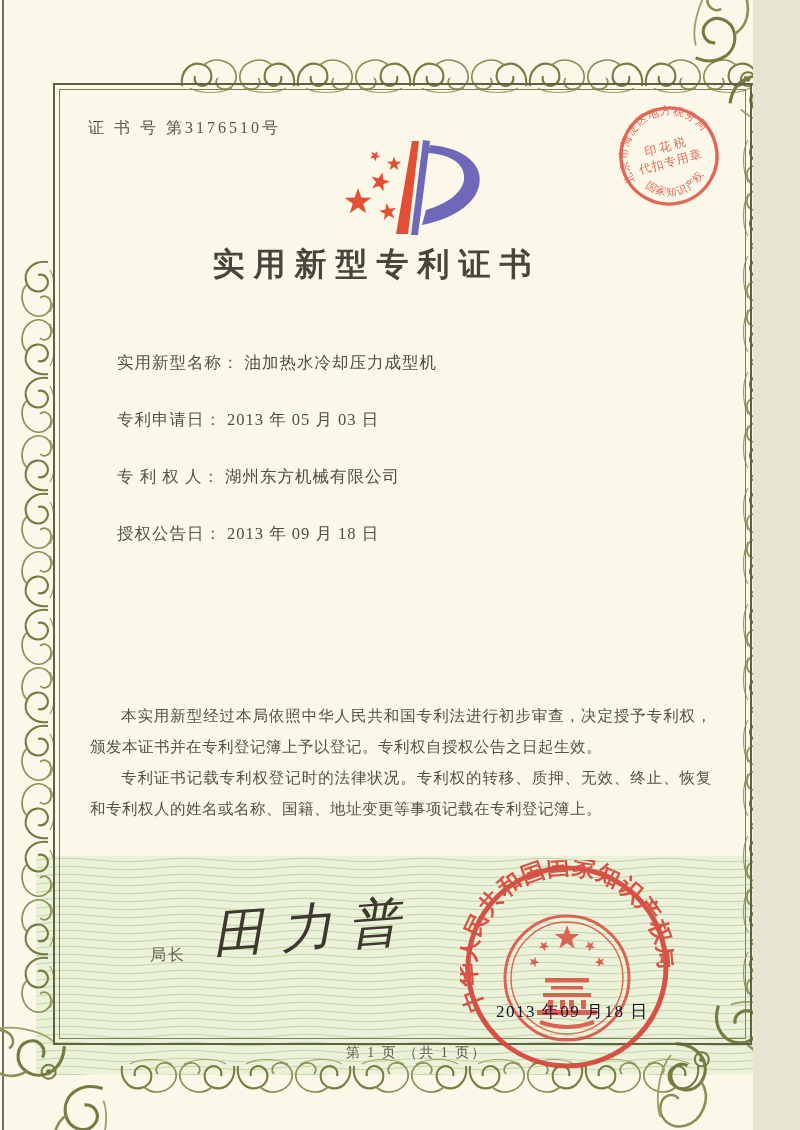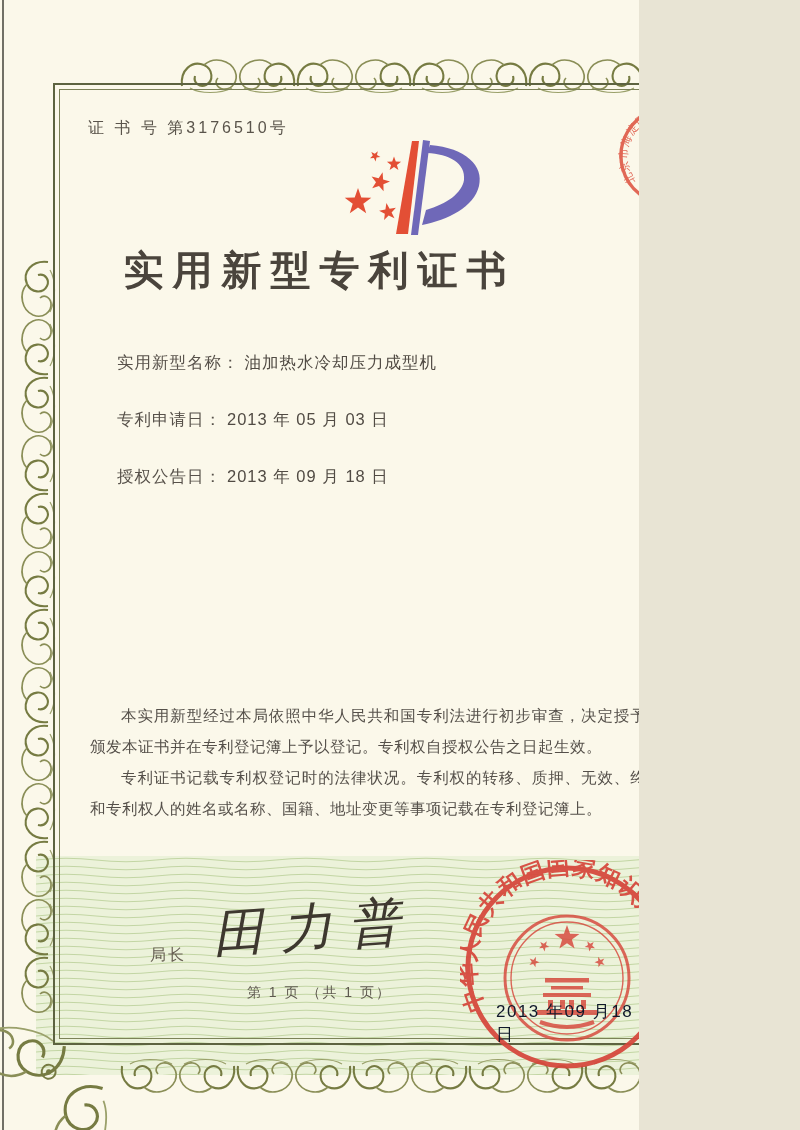--- a/index.html
+++ b/index.html
@@ -1,39 +1,39 @@
 <!DOCTYPE html>
 <html><head>
 <meta charset="utf-8">
 <style>
   html,body{margin:0;padding:0;background:#e8e4d4;}
   #page{
-    position:relative;width:639px;height:1130px;overflow:hidden;
+    position:relative;width:753px;height:1130px;overflow:hidden;
     background:#fbf8ea;
-    font-family:Liberation Sans, sans-serif;
+    font-family:Liberation Serif, serif;
     color:#554f47;
   }
   #scan-edge{position:absolute;left:2px;top:0;width:2px;height:1130px;background:#43433a;opacity:.75;}
   #ornament,#guilloche,#logo-svg,#tax-seal-svg,#office-seal-svg{position:absolute;}
   #guilloche{left:36px;top:856px;}
   #frame-outer{
     position:absolute;left:53px;top:83px;width:699px;height:962px;
     border:2px solid #5d6340;box-sizing:border-box;
   }
   #frame-inner{
     position:absolute;left:4px;top:4px;right:4px;bottom:4px;
     border:1px solid #7b8157;
   }
   .cert-no{
     position:absolute;left:88px;top:118px;font-size:16px;letter-spacing:3px;color:#5a544b;
   }
   #logo-svg{left:328px;top:136px;}
   .title{
     position:absolute;left:0;top:243px;width:100%;text-align:center;
-    font-size:40px;font-weight:bold;letter-spacing:9px;color:#4a443c;
+    font-size:32px;font-weight:bold;letter-spacing:9px;color:#4a443c;
   }
   .fields{position:absolute;left:90px;top:352px;width:630px;margin-left:27px;}
   .field-row{height:57px;font-size:16.5px;letter-spacing:1px;white-space:nowrap;}
   .field-label{color:#57514a;}
   .field-value{color:#514b44;margin-left:5px;}
   .paragraphs{
     position:absolute;left:90px;top:668px;width:622px;
     font-size:15.5px;line-height:31px;letter-spacing:.5px;color:#55504a;
     text-align:justify;
     margin-top:32px;
@@ -46,22 +46,22 @@
     position:absolute;left:212px;top:892px;width:240px;
     font-size:52px;font-style:italic;letter-spacing:16px;color:#3e382f;
     transform:rotate(-4deg);white-space:nowrap;
   }
   #office-seal-svg{left:460px;top:860px;}
   #tax-seal-svg{left:605px;top:92px;}
   .issue-date{
     position:absolute;left:496px;top:1000px;font-size:17px;letter-spacing:1.5px;color:#0f172a;
   }
   .footer{
-    position:absolute;left:0;top:984px;width:100%;text-align:center;
-    font-size:14px;letter-spacing:2px;color:#5d584e;
+    position:absolute;left:0;top:1044px;width:100%;text-align:center;
+    font-size:14px;letter-spacing:2px;color:#5d584e;padding-left:40px;
   }
 </style>
 </head>
 <body>
 
 <div id="page">
 
   <div id="scan-edge"></div>
 
   <svg id="guilloche" width="728" height="219">
@@ -165,20 +165,23 @@
   <div class="title">实用新型专利证书</div>
 
   <div class="fields">
     <div class="field-row">
       <span class="field-label">实用新型名称：</span><span class="field-value">油加热水冷却压力成型机</span>
     </div>
     <div class="field-row">
       <span class="field-label">专利申请日：</span><span class="field-value">2013 年 05 月 03 日</span>
     </div>
     <div class="field-row">
+      <span class="field-label">专 利 权 人：</span><span class="field-value">湖州东方机械有限公司</span>
+    </div>
+    <div class="field-row">
       <span class="field-label">授权公告日：</span><span class="field-value">2013 年 09 月 18 日</span>
     </div>
   </div>
 
   <div class="paragraphs">
     <p>本实用新型经过本局依照中华人民共和国专利法进行初步审查，决定授予专利权，颁发本证书并在专利登记簿上予以登记。专利权自授权公告之日起生效。</p>
     <p>专利证书记载专利权登记时的法律状况。专利权的转移、质押、无效、终止、恢复和专利权人的姓名或名称、国籍、地址变更等事项记载在专利登记簿上。</p>
   </div>
 
   <div class="sig-label">局长</div>

